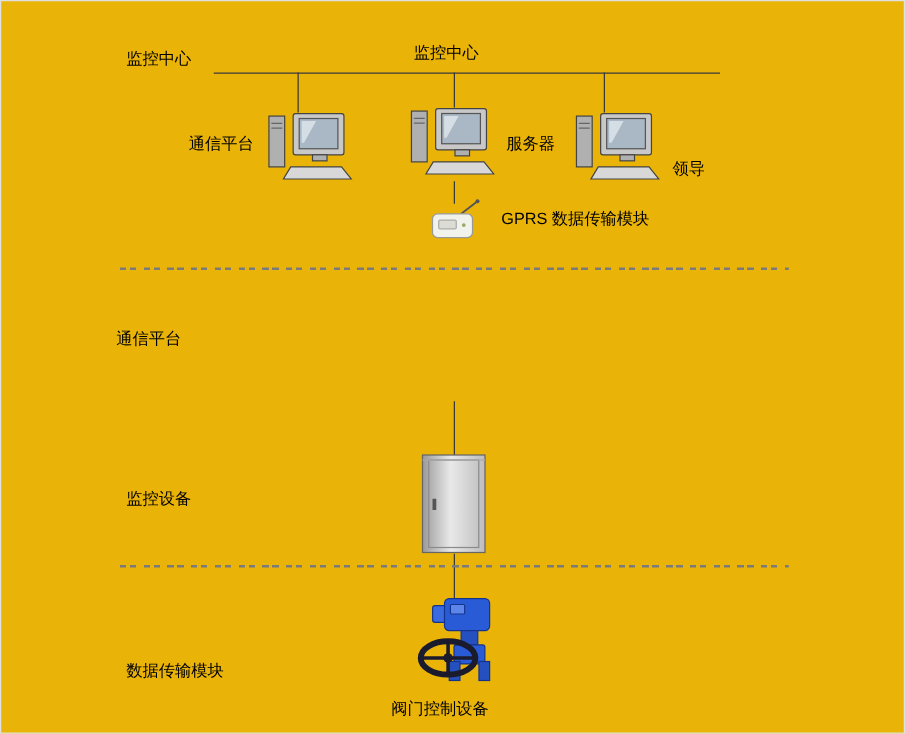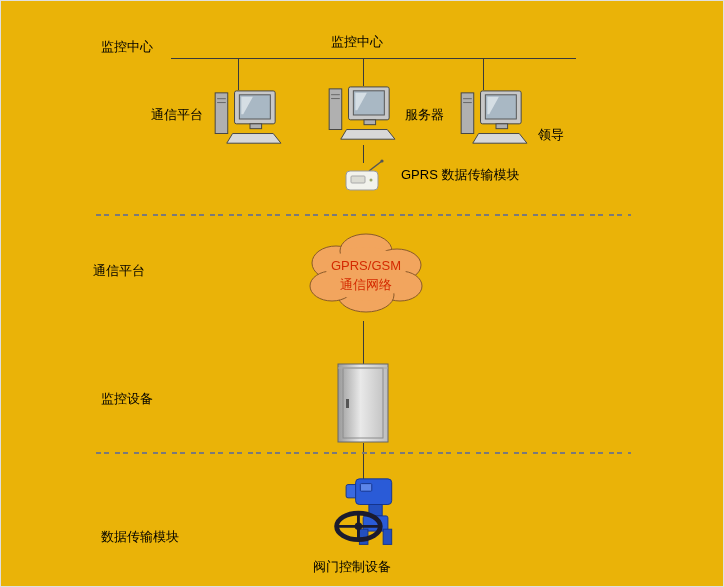--- a/index.html
+++ b/index.html
@@ -85,37 +85,20 @@
       <circle cx="41" cy="2" r="1.6" fill="#555"></circle>
       <rect x="5" y="12" width="32" height="19" rx="4" fill="#f2f2ec" stroke="#999"></rect>
       <rect x="10" y="17" width="14" height="7" rx="1" fill="#dcdcd4" stroke="#aaa"></rect>
       <circle cx="30" cy="21" r="1.5" fill="#9aa86a"></circle>
     </svg>
   </div>
   <div class="lbl" style="left:388px; top:166px;margin-left:12px;">GPRS 数据传输模块</div>
 
   <div class="dashed" style="left:95px; top:213px; width:535px;"></div>
 
-  <div class="icon" style="left:295px; top:224px;">
-    <svg width="140" height="100" viewBox="0 0 140 100">
-      <g stroke="#8a5a2a" stroke-width="1" fill="#F2A55E">
-        <ellipse cx="40" cy="38" rx="24" ry="17"></ellipse>
-        <ellipse cx="70" cy="26" rx="26" ry="17"></ellipse>
-        <ellipse cx="101" cy="40" rx="24" ry="16"></ellipse>
-        <ellipse cx="104" cy="61" rx="22" ry="15"></ellipse>
-        <ellipse cx="70" cy="70" rx="28" ry="17"></ellipse>
-        <ellipse cx="36" cy="61" rx="22" ry="15"></ellipse>
-      </g>
-      <ellipse cx="70" cy="49" rx="40" ry="27" stroke="none" fill="#F2A55E"></ellipse>
-      <g text-anchor="middle" font-size="13" fill="#D42A00">
-        <text x="70" y="45">GPRS/GSM</text>
-        <text x="70" y="64">通信网络</text>
-      </g>
-    </svg>
-  </div>
 
   <div class="line-v" style="left:362px; top:320px; height:44px;"></div>
 
   <div class="icon" style="left:336px; top:362px;">
     <svg width="52" height="80" viewBox="0 0 52 80">
       <defs>
         <linearGradient id="cabG" x1="0" y1="0" x2="1" y2="0">
           <stop offset="0" stop-color="#9a9a9a"></stop>
           <stop offset="0.45" stop-color="#e9e9e9"></stop>
           <stop offset="1" stop-color="#bdbdbd"></stop>

